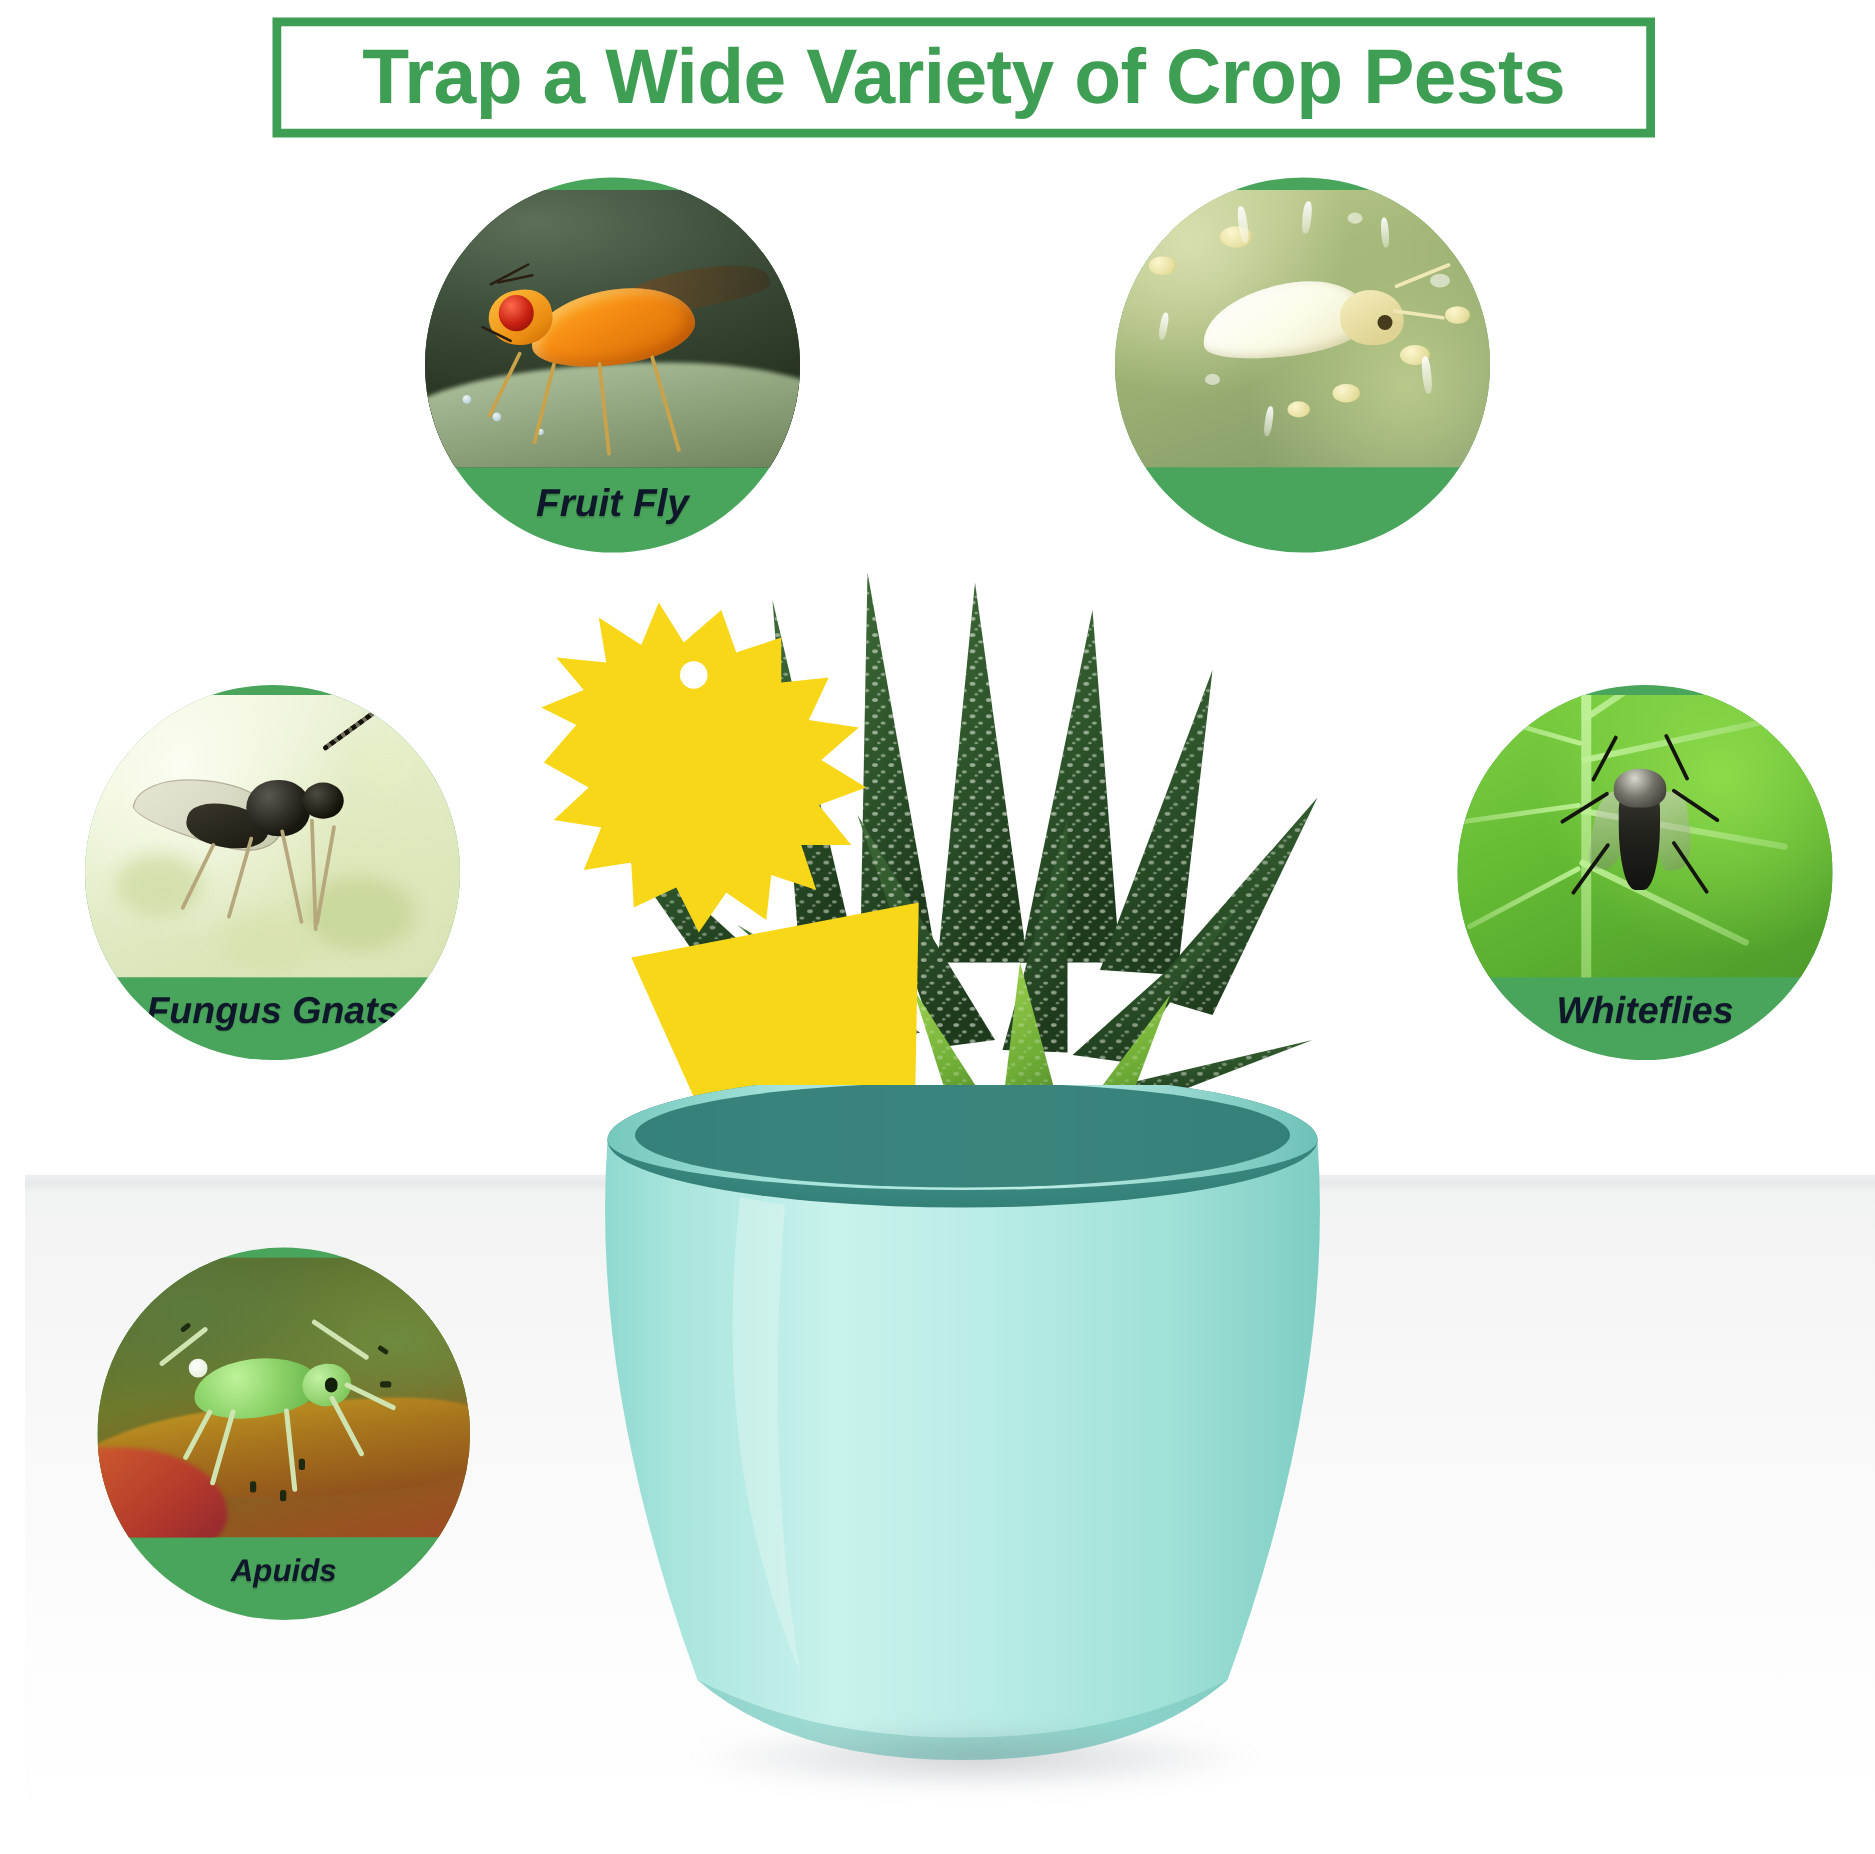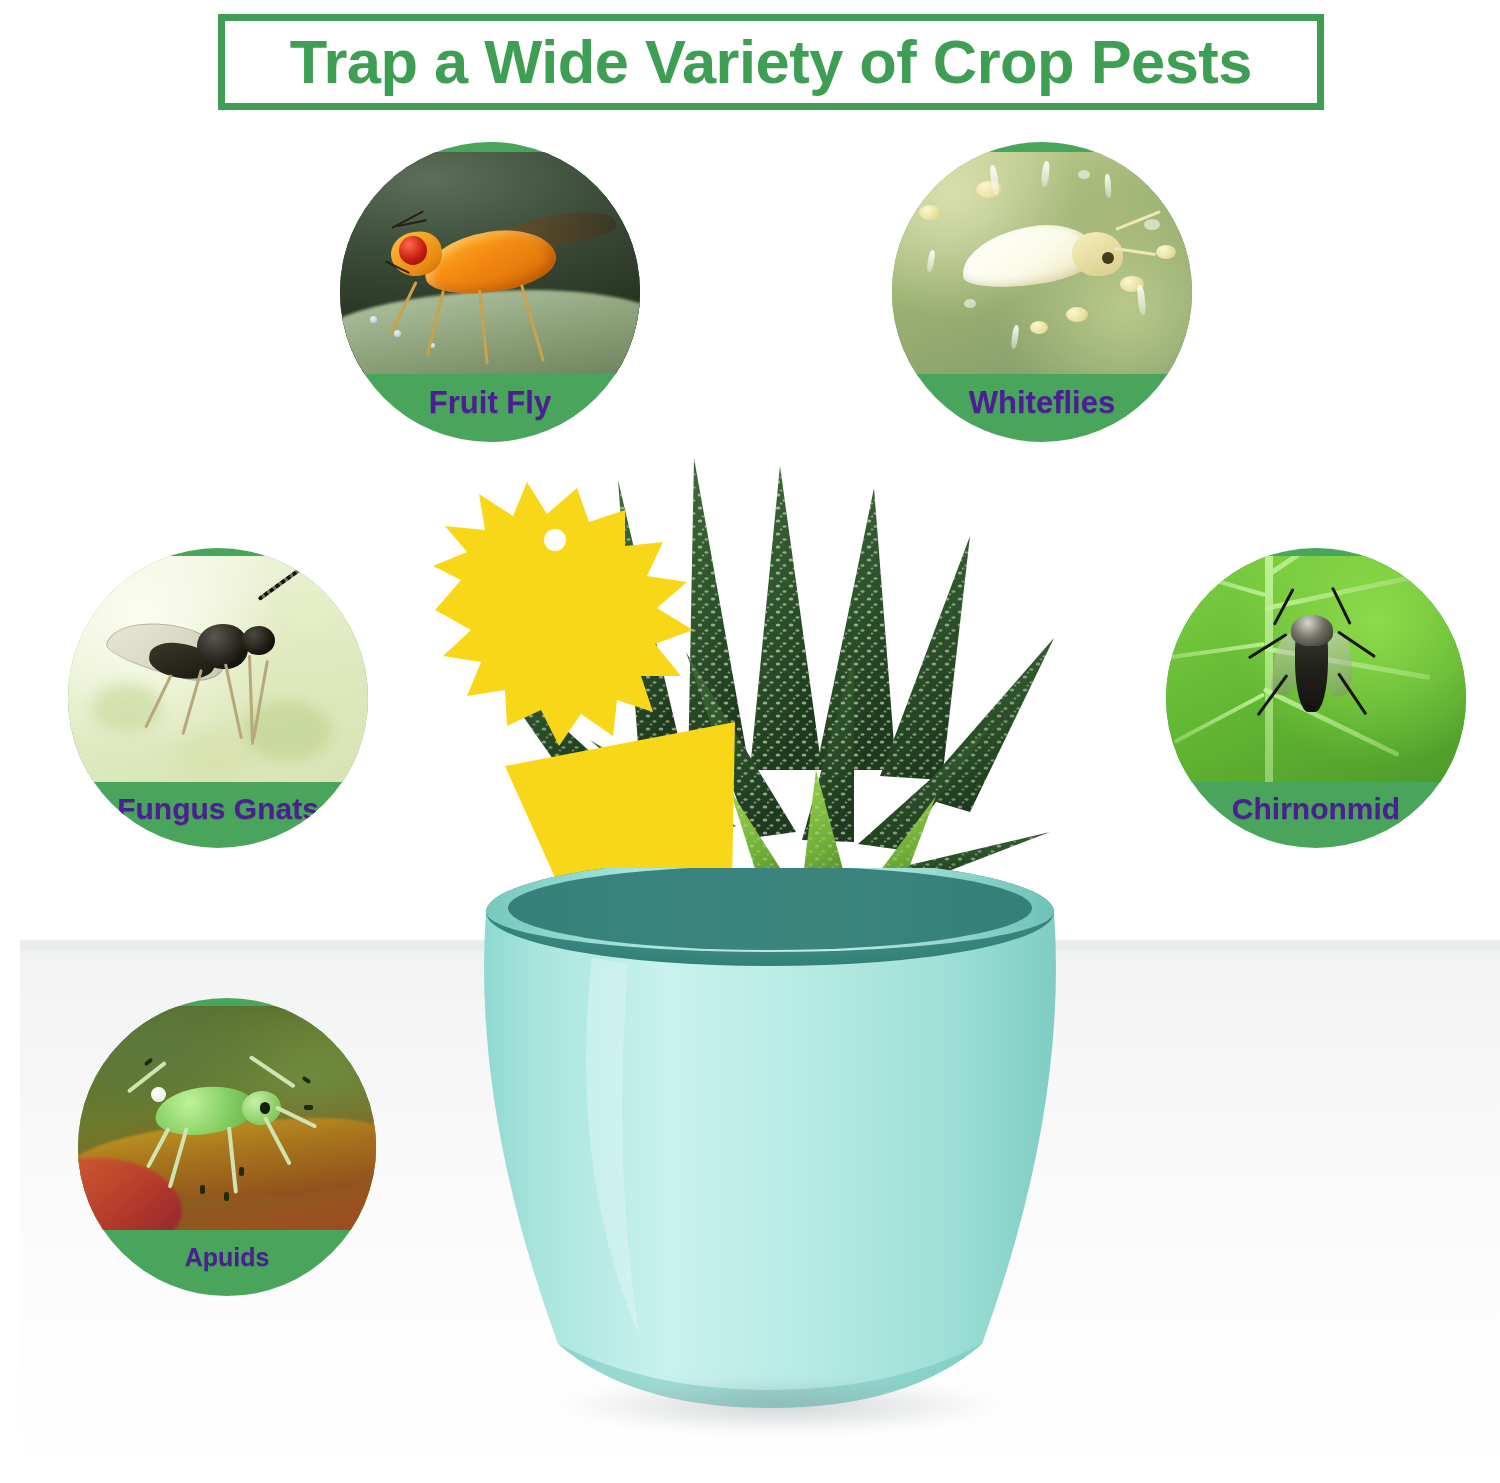--- a/index.html
+++ b/index.html
@@ -78,24 +78,25 @@
     inset: 0;
     overflow: hidden;
   }
   .pest-label {
     position: absolute;
     left: 0; right: 0; bottom: 0;
     height: 26%;
     display: flex;
     align-items: center;
     justify-content: center;
-    color: #4c1d95;
+    color: #0f172a;
     font-weight: 700;
     text-shadow: 0 1px 1px rgba(0,0,0,.18);
     white-space: nowrap;
+    font-style: italic;
   }
 
   
   .scene { position: absolute; inset: 0; }
 
   
   .sc-fruitfly {
     background:
       radial-gradient(ellipse 120% 70% at 30% 12%, #5d6f58 0%, #3c4d3a 48%, #26321f 100%),
       linear-gradient(160deg, #47573f 0%, #2c3a26 100%);
@@ -604,21 +605,20 @@
           <div class="hair" style="left:82%; top:60%; width:7px; height:30px; transform:rotate(-6deg)"></div>
           <div class="hair" style="left:40%; top:78%; width:6px; height:24px; transform:rotate(8deg)"></div>
           <div class="wf-wing"></div>
           <div class="wf-head"></div>
           <div class="wf-eye"></div>
           <div class="wf-ant" style="left:74%; top:30%; width:16%; height:3px; transform:rotate(-22deg)"></div>
           <div class="wf-ant" style="left:74%; top:44%; width:14%; height:3px; transform:rotate(8deg)"></div>
         </div>
       </div>
     </div>
-    <div class="pest-label" style="font-size:31px;">Whiteflies</div>
   </div>
 
   <div class="pest-circle" style="left:48px; top:548px; width:300px; height:300px;">
     <div class="pest-photo" style="top:8px; height:226px; width:300px;">
       <div class="pest-photo-inner">
         <div class="scene sc-gnat">
           <div class="blob" style="left:8%; top:56%; width:70px; height:50px; background:#c2d490"></div>
           <div class="blob" style="left:58%; top:64%; width:90px; height:60px; background:#b9cd85"></div>
           <div class="blob" style="left:36%; top:78%; width:80px; height:46px; background:#d6e0a8"></div>
           <div class="blob" style="left:70%; top:14%; width:60px; height:44px; background:#e6efc4"></div>
@@ -656,21 +656,21 @@
           <div class="midge-thorax"></div>
           <div class="midge-leg" style="left:42%; top:14%; width:3px; height:18%; transform:rotate(28deg)"></div>
           <div class="midge-leg" style="left:55%; top:14%; width:3px; height:18%; transform:rotate(-26deg)"></div>
           <div class="midge-leg" style="left:40%; top:34%; width:3px; height:20%; transform:rotate(58deg)"></div>
           <div class="midge-leg" style="left:57%; top:34%; width:3px; height:20%; transform:rotate(-56deg)"></div>
           <div class="midge-leg" style="left:40%; top:52%; width:3px; height:22%; transform:rotate(36deg)"></div>
           <div class="midge-leg" style="left:57%; top:52%; width:3px; height:22%; transform:rotate(-34deg)"></div>
         </div>
       </div>
     </div>
-    <div class="pest-label" style="font-size:30px;">Chirnonmid</div>
+    <div class="pest-label" style="font-size:30px;">Whiteflies</div>
   </div>
 
   <div class="pest-circle" style="left:58px; top:998px; width:298px; height:298px;">
     <div class="pest-photo" style="top:8px; height:224px; width:298px;">
       <div class="pest-photo-inner">
         <div class="scene sc-aphid">
           <div class="stem"></div>
           <div class="leaf-red"></div>
           <div class="aphid-ant" style="left:58%; top:22%; width:18%; height:4px; transform:rotate(34deg)"></div>
           <div class="tip" style="left:75%; top:32%; width:9px; height:4px; transform:rotate(34deg)"></div>

